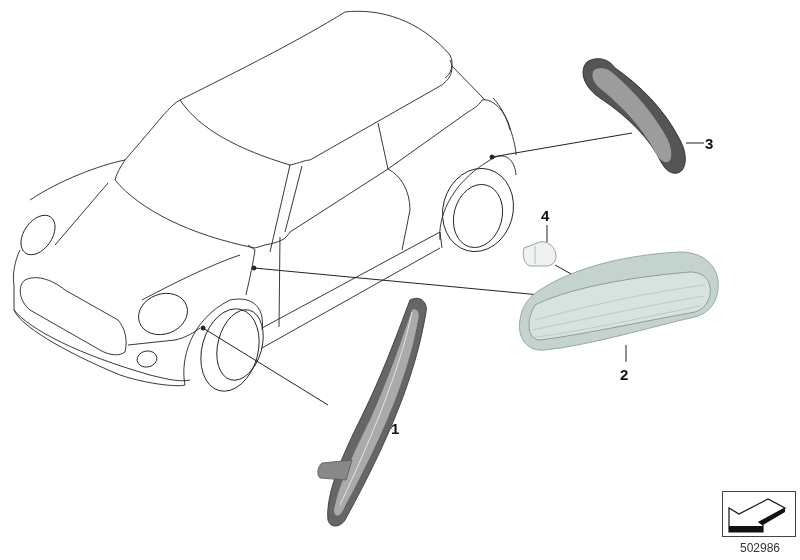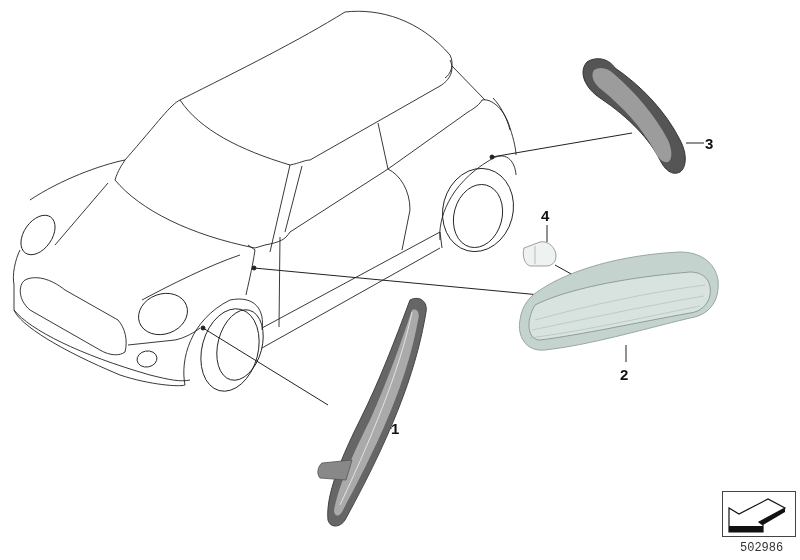--- a/index.html
+++ b/index.html
@@ -2,21 +2,21 @@
 <html><head>
   <meta charset="utf-8">
   <style>
     html, body { margin: 0; padding: 0; background: #ffffff; }
     body { width: 800px; height: 560px; position: relative; overflow: hidden;
            font-family: "Liberation Sans", sans-serif; }
     #diagram { position: absolute; left: 0; top: 0; width: 800px; height: 560px; }
     .callout { position: absolute; font-weight: bold; font-size: 15px; color: #111;
                font-family: "Liberation Sans", sans-serif; line-height: 1; }
     .diagram-id { position: absolute; left: 740px; top: 541px; font-size: 12px; color: #333;
-                  font-family: Liberation Mono, monospace; }
+                  font-family: Liberation Sans, sans-serif; }
     .nav-box { position: absolute; left: 722px; top: 491px; width: 74px; height: 46px;
                border: 1px solid #444; box-sizing: border-box; background: #fff; cursor: pointer; }
   </style>
 </head>
 <body>
 
 <svg id="diagram" viewBox="0 0 800 560" xmlns="http://www.w3.org/2000/svg">
 
   <g fill="none" stroke="#222" stroke-width="0.9">
 

